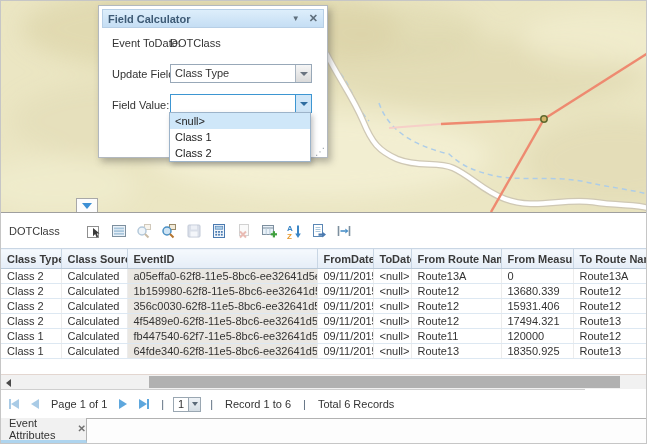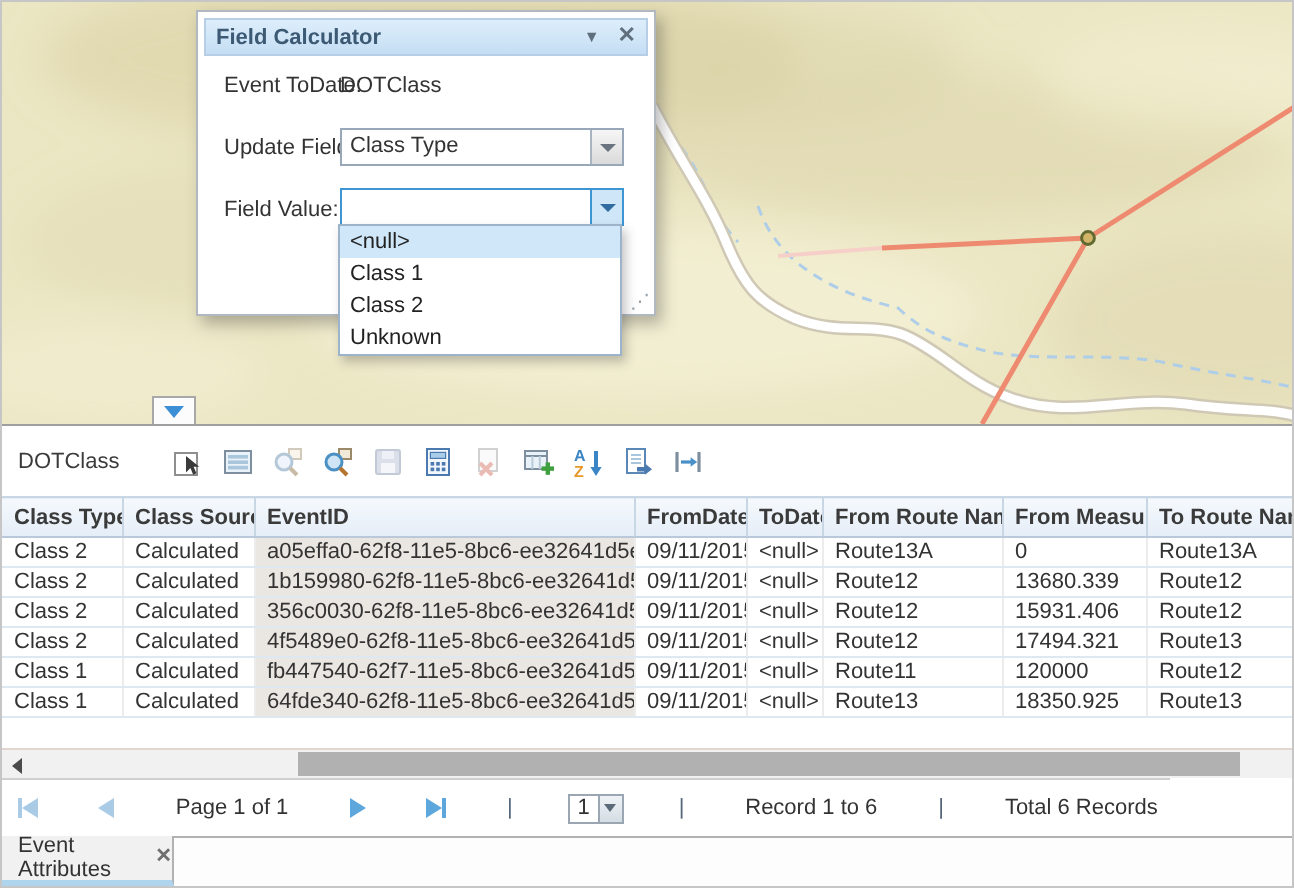--- a/index.html
+++ b/index.html
@@ -92,21 +92,21 @@
   .hscroll{position:absolute;left:0;top:373px;width:645px;height:15px;background:#f1f1f1;border-top:1px solid #e3d6d0;}
   .hscroll .arrow-left{
     position:absolute;left:5px;top:4px;width:0;height:0;
     border-top:4px solid transparent;border-bottom:4px solid transparent;border-right:5px solid #4a4a4a;
   }
   .hscroll .thumb{position:absolute;left:148px;top:1px;width:471px;height:12px;background:#b1b1b1;}
 
   
   .statusbar{
     position:absolute;left:0;top:388px;width:584px;height:29px;background:#fff;
-    border-top:1px solid #cfcfcf;display:flex;align-items:center;justify-content:space-between;
+    border-top:1px solid #cfcfcf;display:flex;align-items:center;
   }
   .pg-btn{display:flex;align-items:center;margin:0 6px;}
   .pg-tri-r{width:0;height:0;border-top:5px solid transparent;border-bottom:5px solid transparent;border-left:8px solid var(--accent-blue);}
   .pg-tri-l{width:0;height:0;border-top:5px solid transparent;border-bottom:5px solid transparent;border-right:8px solid var(--accent-blue);}
   .pg-btn.light .pg-tri-l{border-right-color:var(--accent-blue-light);}
   .pg-bar{width:2px;height:10px;background:var(--accent-blue);}
   .pg-btn.light .pg-bar{background:var(--accent-blue-light);}
   .pg-text{margin:0 6px;color:#333;}
   .pg-sep{color:#55677a;margin:0 6px;}
   .page-combo{display:flex;height:15px;border:1px solid #9aa7b2;margin:0 3px;background:#fff;}
@@ -194,21 +194,20 @@
           </span>
       </div>
 
       <span class="resize-grip">⋰</span>
     </div>
 
     <div class="dropdown-list" id="dropdown-list">
         <div class="option selected">&lt;null&gt;</div>
         <div class="option">Class 1</div>
         <div class="option">Class 2</div>
-        <div class="option">Unknown</div>
       </div>
   </div>
 
   <div class="toolbar">
     <span class="layer-name">DOTClass</span>
 
     <span class="tb-btn" title="select-features-icon">
       <svg width="18" height="18">
           <rect x="2.5" y="4.5" width="11" height="11" fill="#fff" stroke="#8f8f8f"></rect>
           <path d="M8,6 L8,14.2 L10.2,12 L11.6,15.4 L13.2,14.6 L11.8,11.4 L14.6,11.4 Z" fill="#3a3a3a"></path>

